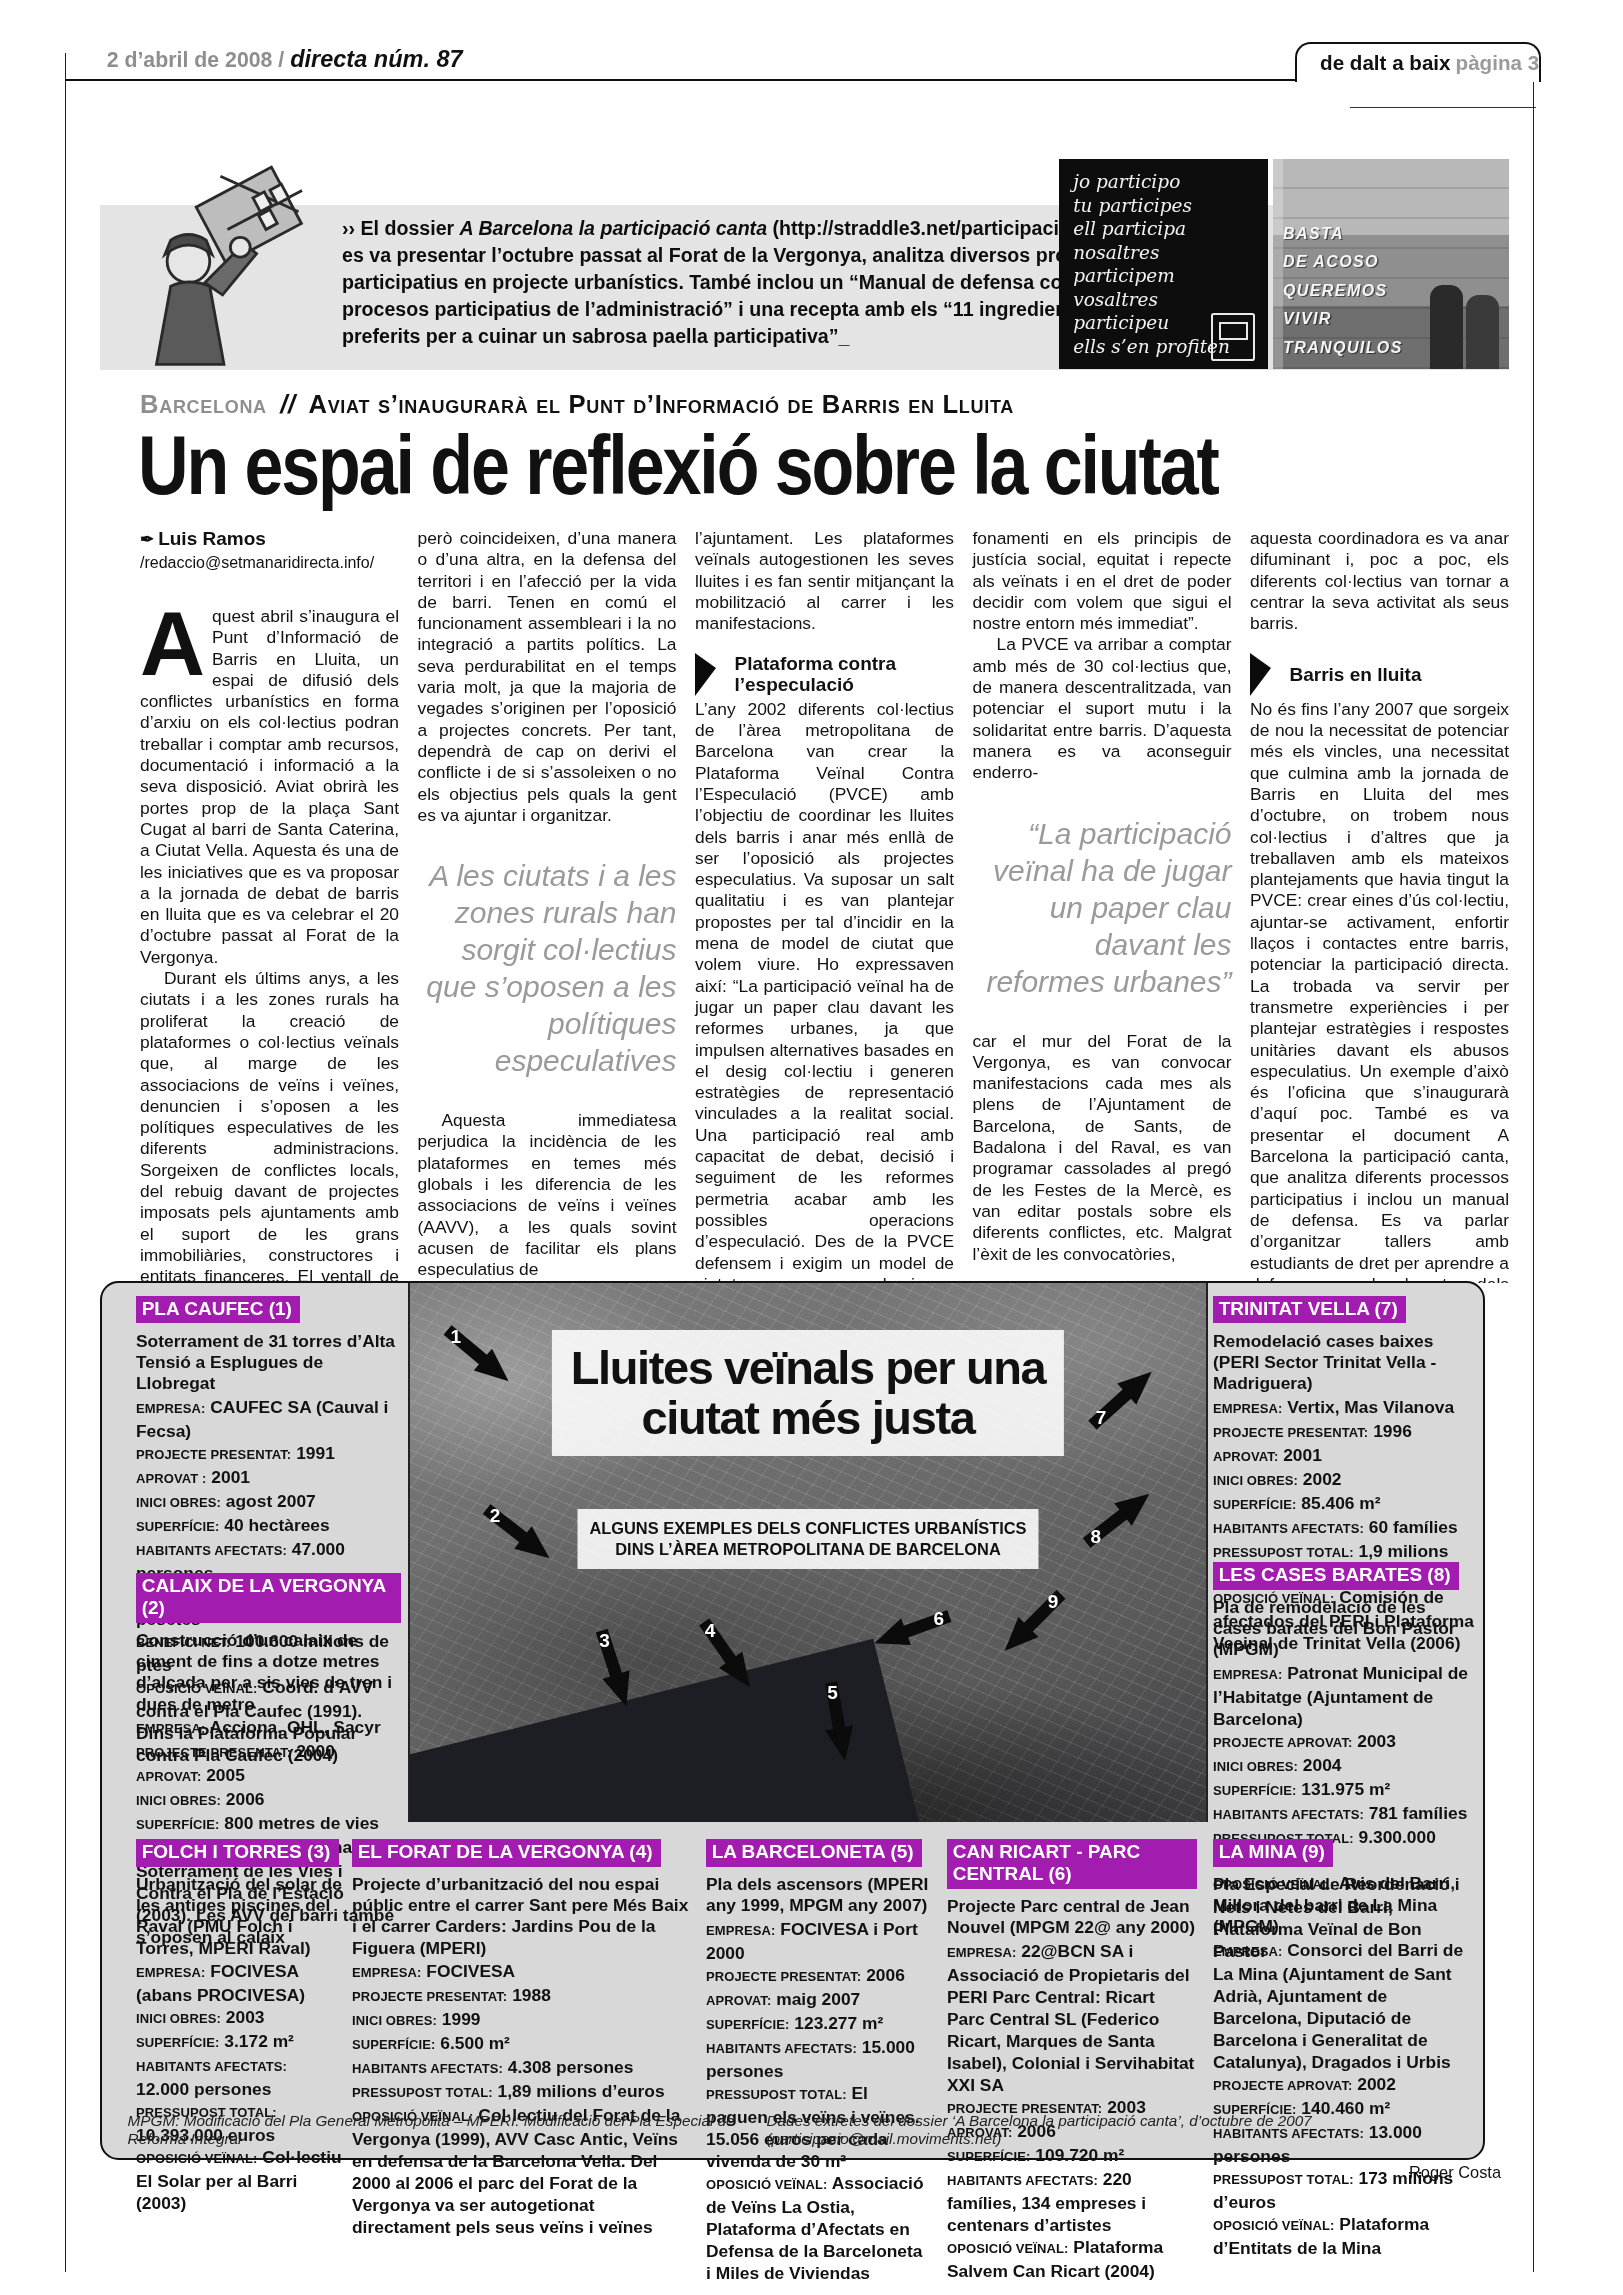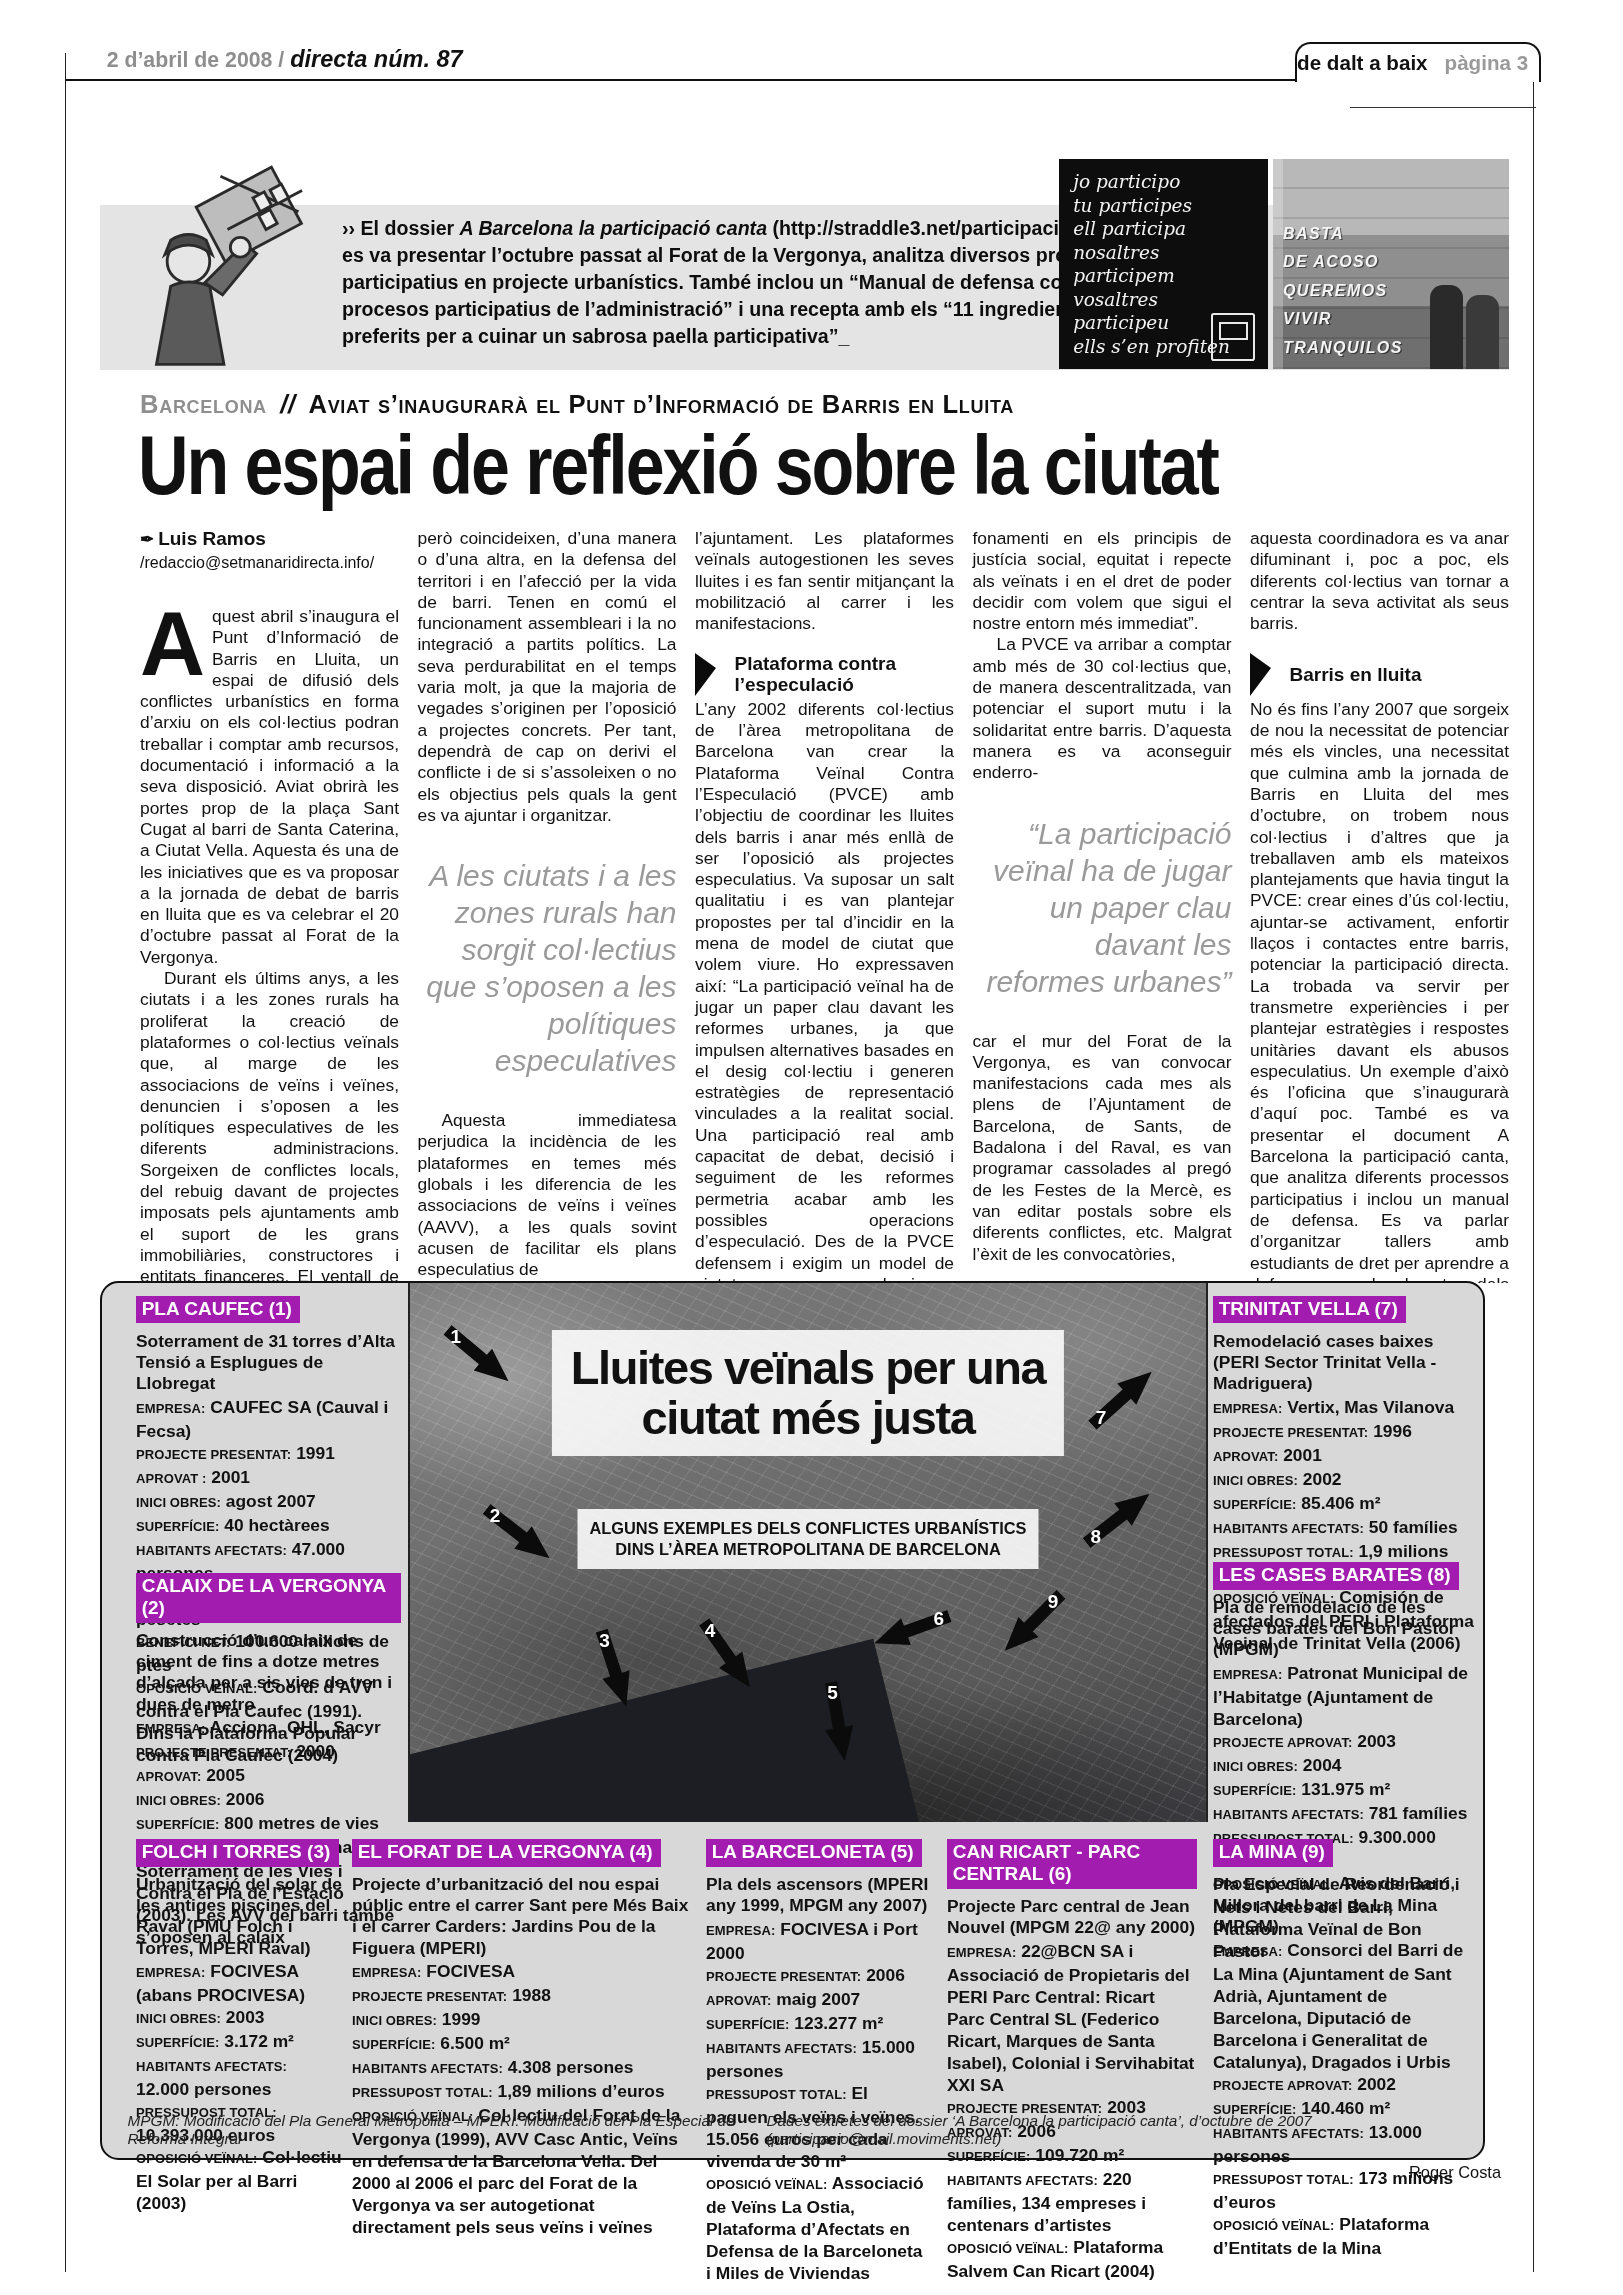--- a/index.html
+++ b/index.html
@@ -8,21 +8,21 @@
   .rule-left{position:absolute;left:65px;top:53px;width:1.4px;height:2219px;background:#222;}
   .rule-right{position:absolute;left:1533px;top:53px;width:1.4px;height:2219px;background:#222;}
   
   .header{position:absolute;left:65px;top:39px;width:1469px;height:40px;border-bottom:2.8px solid #111;}
   .header-left{position:absolute;left:5.7px;bottom:5.7px;font-size:21.3px;font-weight:bold;}
   .hdr-date{color:#8e8e8e;margin-left:36px;}
   .hdr-slash{color:#8e8e8e;}
   .hdr-pub{color:#111;font-style:italic;font-size:23.5px;}
   .tab{position:absolute;right:-7.1px;bottom:-2.8px;width:242px;height:38px;background:#fff;
        border:2.8px solid #111;border-bottom:none;border-radius:15.6px 15.6px 0 0;
-       display:flex;align-items:center;justify-content:flex-start;gap:17px;font-size:20.6px;font-weight:bold;}
+       display:flex;align-items:center;justify-content:flex-end;gap:5px;font-size:20.6px;font-weight:bold;}
   .tab-section{color:#111;}
   .tab-page{color:#9a9a9a;}
   .sub-tab-line{position:absolute;left:1350px;top:107px;width:186px;height:1.4px;background:#333;}
   
   .dossier{position:absolute;left:100px;top:205px;width:1409px;height:165px;background:#e4e4e4;}
   .cartoon{position:absolute;left:21.3px;top:-43px;width:213px;height:206px;}
   .dossier-text{position:absolute;left:242px;top:10px;width:804px;font-size:19.6px;line-height:27px;font-weight:bold;color:#0d0d0d;}
   .dossier-title-italic{font-style:italic;}
   .photo{position:absolute;top:-46px;height:210px;overflow:hidden;}
   .photo1{left:959px;width:209px;background:#0d0d0d;color:#f2f2f2;}
@@ -283,21 +283,21 @@
     <div class="ibox" style="left:1111px;top:12.8px;width:262px;">
       <span class="btitle">TRINITAT VELLA (7)</span>
       <div class="bdesc">Remodelació cases baixes (PERI Sector Trinitat Vella - Madriguera)</div>
       <div>
 
       <p class="row"><span class="lbl">EMPRESA:</span> <span class="val">Vertix, Mas Vilanova</span></p>
           <p class="row"><span class="lbl">PROJECTE PRESENTAT:</span> <span class="val">1996</span></p>
           <p class="row"><span class="lbl">APROVAT:</span> <span class="val">2001</span></p>
           <p class="row"><span class="lbl">INICI OBRES:</span> <span class="val">2002</span></p>
           <p class="row"><span class="lbl">SUPERFÍCIE:</span> <span class="val">85.406 m²</span></p>
-          <p class="row"><span class="lbl">HABITANTS AFECTATS:</span> <span class="val">50 famílies</span></p>
+          <p class="row"><span class="lbl">HABITANTS AFECTATS:</span> <span class="val">60 famílies</span></p>
           <p class="row"><span class="lbl">PRESSUPOST TOTAL:</span> <span class="val">1,9 milions d’euros</span></p>
           <p class="row"><span class="lbl">OPOSICIÓ VEÏNAL:</span> <span class="val">Comisión de afectados del PERI i Plataforma Vecinal de Trinitat Vella (2006)</span></p>
         </div>
     </div>
     <div class="ibox" style="left:1111px;top:279px;width:262px;">
       <span class="btitle">LES CASES BARATES (8)</span>
       <div class="bdesc">Pla de remodelació de les cases barates del Bon Pastor (MPGM)</div>
       <div>
 
       <p class="row"><span class="lbl">EMPRESA:</span> <span class="val">Patronat Municipal de l’Habitatge (Ajuntament de Barcelona)</span></p>

